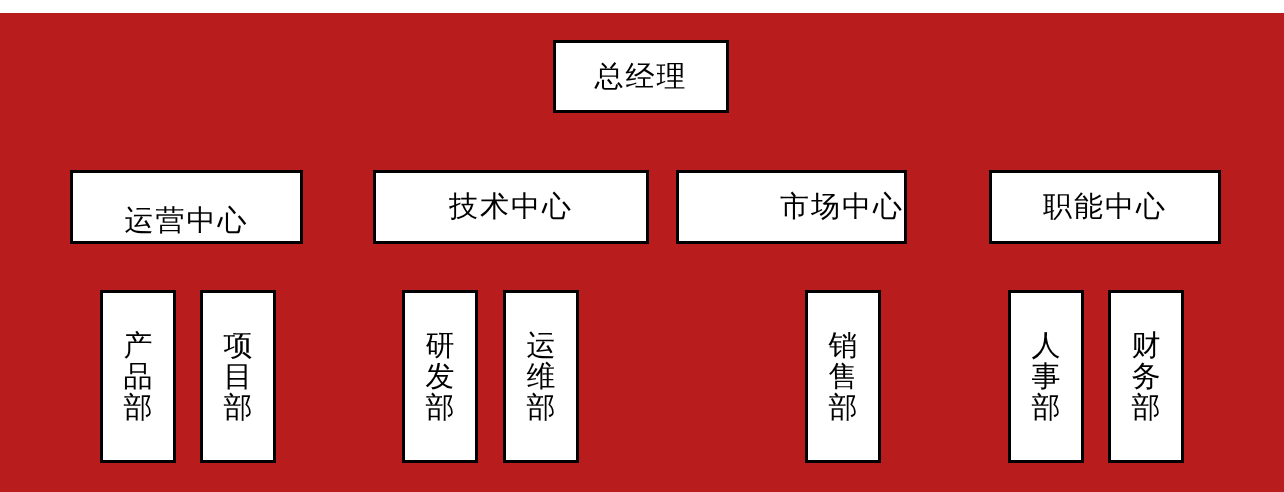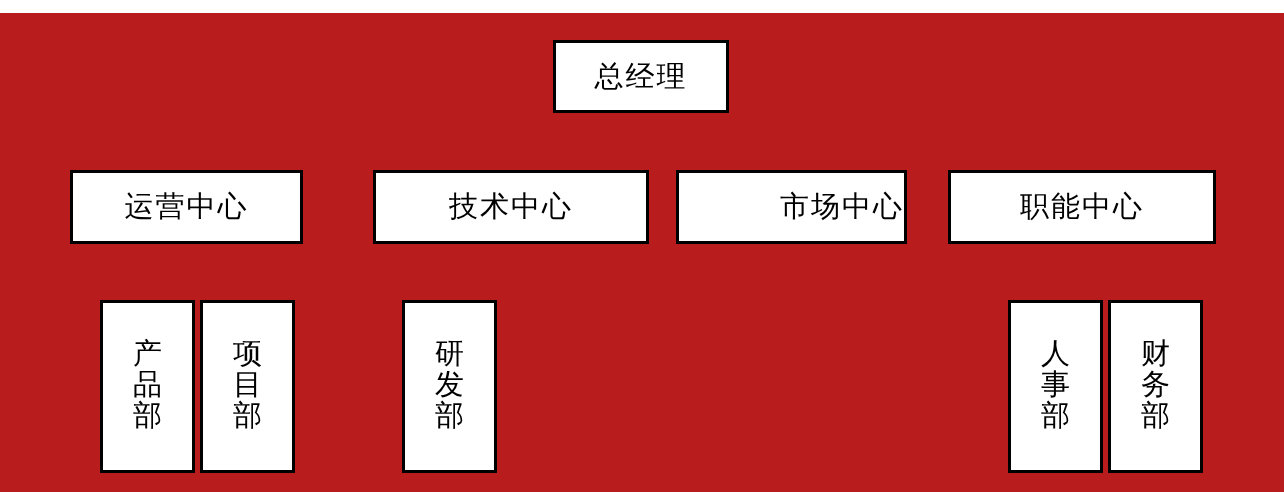--- a/index.html
+++ b/index.html
@@ -29,26 +29,26 @@
   .node .label {
     font-size: 29px;
     color: #000000;
     letter-spacing: 2px;
     white-space: nowrap;
   }
   
   .root-box   { left: 553px; top: 27px;  width: 176px; height: 73px; }
   
   .center-box { top: 157px; height: 74px; }
-  .center-1 { left: 70px;  width: 233px; }
+  .center-1 { left: 70px;  width: 233px; align-items: flex-end; }
   .center-2 { left: 373px; width: 276px; }
   .center-3 { left: 676px; width: 231px; justify-content: flex-end; }
-  .center-4 { left: 948px; width: 268px; }
+  .center-4 { left: 989px; width: 232px; }
   
-  .dept-box { top: 287px; width: 95px; height: 173px; font-family: Liberation Mono, monospace; }
+  .dept-box { top: 277px; width: 76px; height: 173px; }
   .dept-box .label {
     width: 1em;
     line-height: 31px;
     text-align: center;
     letter-spacing: 0;
     white-space: normal;
     word-break: break-all;
   }
   .dept-1 { left: 100px; }
   .dept-2 { left: 200px; }
@@ -83,20 +83,26 @@
 
   <div class="node dept-box dept-1">
     <span class="label">产品部</span>
   </div>
   <div class="node dept-box dept-3">
     <span class="label">研发部</span>
   </div>
   <div class="node dept-box dept-2">
     <span class="label">项目部</span>
   </div>
+  <div class="node dept-box dept-4">
+    <span class="label">运维部</span>
+  </div>
+  <div class="node dept-box dept-6">
+    <span class="label">销售部</span>
+  </div>
   <div class="node dept-box dept-7">
     <span class="label">人事部</span>
   </div>
   <div class="node dept-box dept-8">
     <span class="label">财务部</span>
   </div>
 
 </div>
 
 </body></html>

